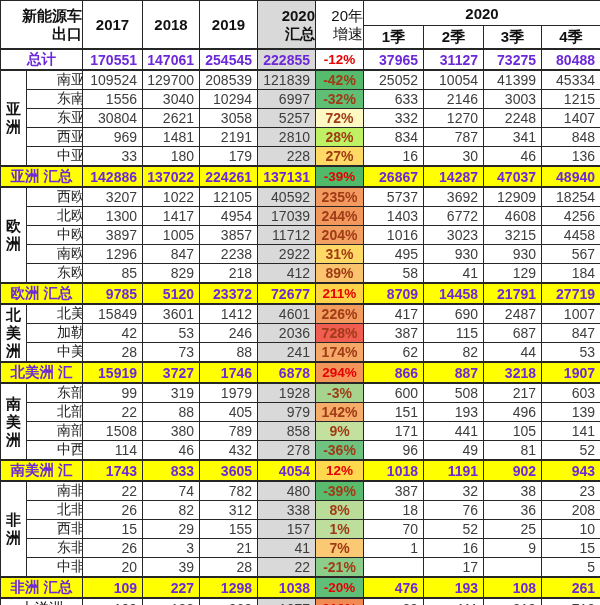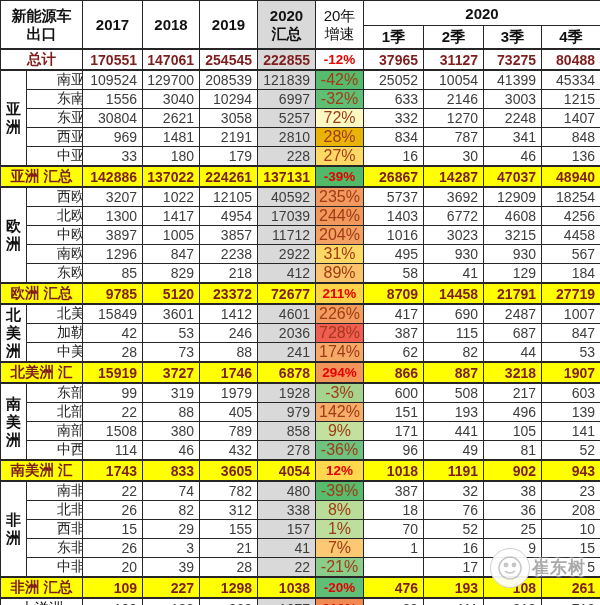--- a/index.html
+++ b/index.html
@@ -2,29 +2,29 @@
 <html><head>
 <meta charset="utf-8">
 <style>
   html,body{margin:0;padding:0;background:#fff;}
   .stage{position:relative;width:600px;height:605px;font-family:"Liberation Sans","DejaVu Sans",sans-serif;background:#fff;overflow:hidden;}
   table{border-collapse:collapse;table-layout:fixed;width:600px;height:605px;}
   th,td{border:1px solid #262626;overflow:hidden;white-space:nowrap;padding:0;}
   thead th{font-weight:bold;font-size:15px;color:#111;background:#fff;text-align:center;vertical-align:middle;}
   thead tr.h1 th{height:24px;}
   thead tr.h2 th{height:22px;border-bottom-width:2px;}
-  th.two-line{line-height:1.2;}
+  th.two-line{line-height:1.2;text-align:right;}
   th.total-col-h{background:#d9d9d9;}
   .c-group{text-align:center;font-weight:700;font-size:15px;line-height:1.2;color:#111;background:#fff;vertical-align:middle;}
   .c-group span{display:block;}
   .c-label{text-align:center;font-size:14px;color:#222;padding-left:30px;}
   .c-num{text-align:right;padding-right:5px;font-size:14px;color:#3d3d3d;}
   .c-total-col{background:#d9d9d9;margin-top:35px;}
-  .c-growth{text-align:center;font-size:16px;color:#a03b16;font-weight:400;}
-  tr.k-grand td,tr.k-total td{font-weight:700;color:#7f1d1d;border-top-width:2px;border-bottom-width:2px;}
+  .c-growth{text-align:center;font-size:14px;color:#a03b16;font-weight:700;}
+  tr.k-grand td,tr.k-total td{font-weight:700;color:#6d28d9;border-top-width:2px;border-bottom-width:2px;}
   tr.k-total td{background:#ffff00;}
   tr.k-grand .c-total-col{background:#d9d9d9;}
   tr.k-total .c-total-col{background:#ffff00;}
   tr.k-grand .c-growth,tr.k-total .c-growth,tr.k-plain .c-growth{color:#e60000;font-weight:800;font-size:13.5px;}
   td.c-label-merged{text-align:center;font-size:14.5px;color:#111;}
   
   .wm{position:absolute;left:488px;top:546px;width:110px;height:46px;pointer-events:none;}
   .wm-logo{position:absolute;left:2px;top:2px;width:38px;height:38px;border-radius:50%;
     background:rgba(255,255,255,.93);border:1px solid #cfcfcf;
     display:flex;align-items:center;justify-content:center;}
@@ -128,21 +128,21 @@
           <td class="c-num">1270</td>
           <td class="c-num">2248</td>
           <td class="c-num">1407</td>
         </tr>
         <tr class="k-sub">
           <td class="c-label">西亚</td>
           <td class="c-num">969</td>
           <td class="c-num">1481</td>
           <td class="c-num">2191</td>
           <td class="c-num c-total-col">2810</td>
-          <td class="c-growth" style="background: #eab308;">28%</td>
+          <td class="c-growth" style="background: #bef264;">28%</td>
           <td class="c-num">834</td>
           <td class="c-num">787</td>
           <td class="c-num">341</td>
           <td class="c-num">848</td>
         </tr>
         <tr class="k-sub">
           <td class="c-label">中亚</td>
           <td class="c-num">33</td>
           <td class="c-num">180</td>
           <td class="c-num">179</td>
@@ -443,24 +443,13 @@
           <td class="c-num c-total-col">1077</td>
           <td class="c-growth" style="background: rgb(240, 138, 82);">310%</td>
           <td class="c-num">29</td>
           <td class="c-num">111</td>
           <td class="c-num">219</td>
           <td class="c-num">718</td>
         </tr>
       </tbody>
   </table>
 
-  <div class="wm">
-    <div class="wm-logo">
-      <svg width="26" height="26" viewBox="0 0 26 26">
-        <circle cx="13" cy="13" r="11" fill="none" stroke="#9a9a9a" stroke-width="1.5"></circle>
-        <circle cx="9" cy="10" r="2.4" fill="#9a9a9a"></circle>
-        <circle cx="17" cy="10" r="2.4" fill="#9a9a9a"></circle>
-        <path d="M8 16 q5 4 10 0" fill="none" stroke="#9a9a9a" stroke-width="1.6"></path>
-      </svg>
-    </div>
-    <div class="wm-text">崔东树</div>
-  </div>
 </div>
 
 </body></html>

